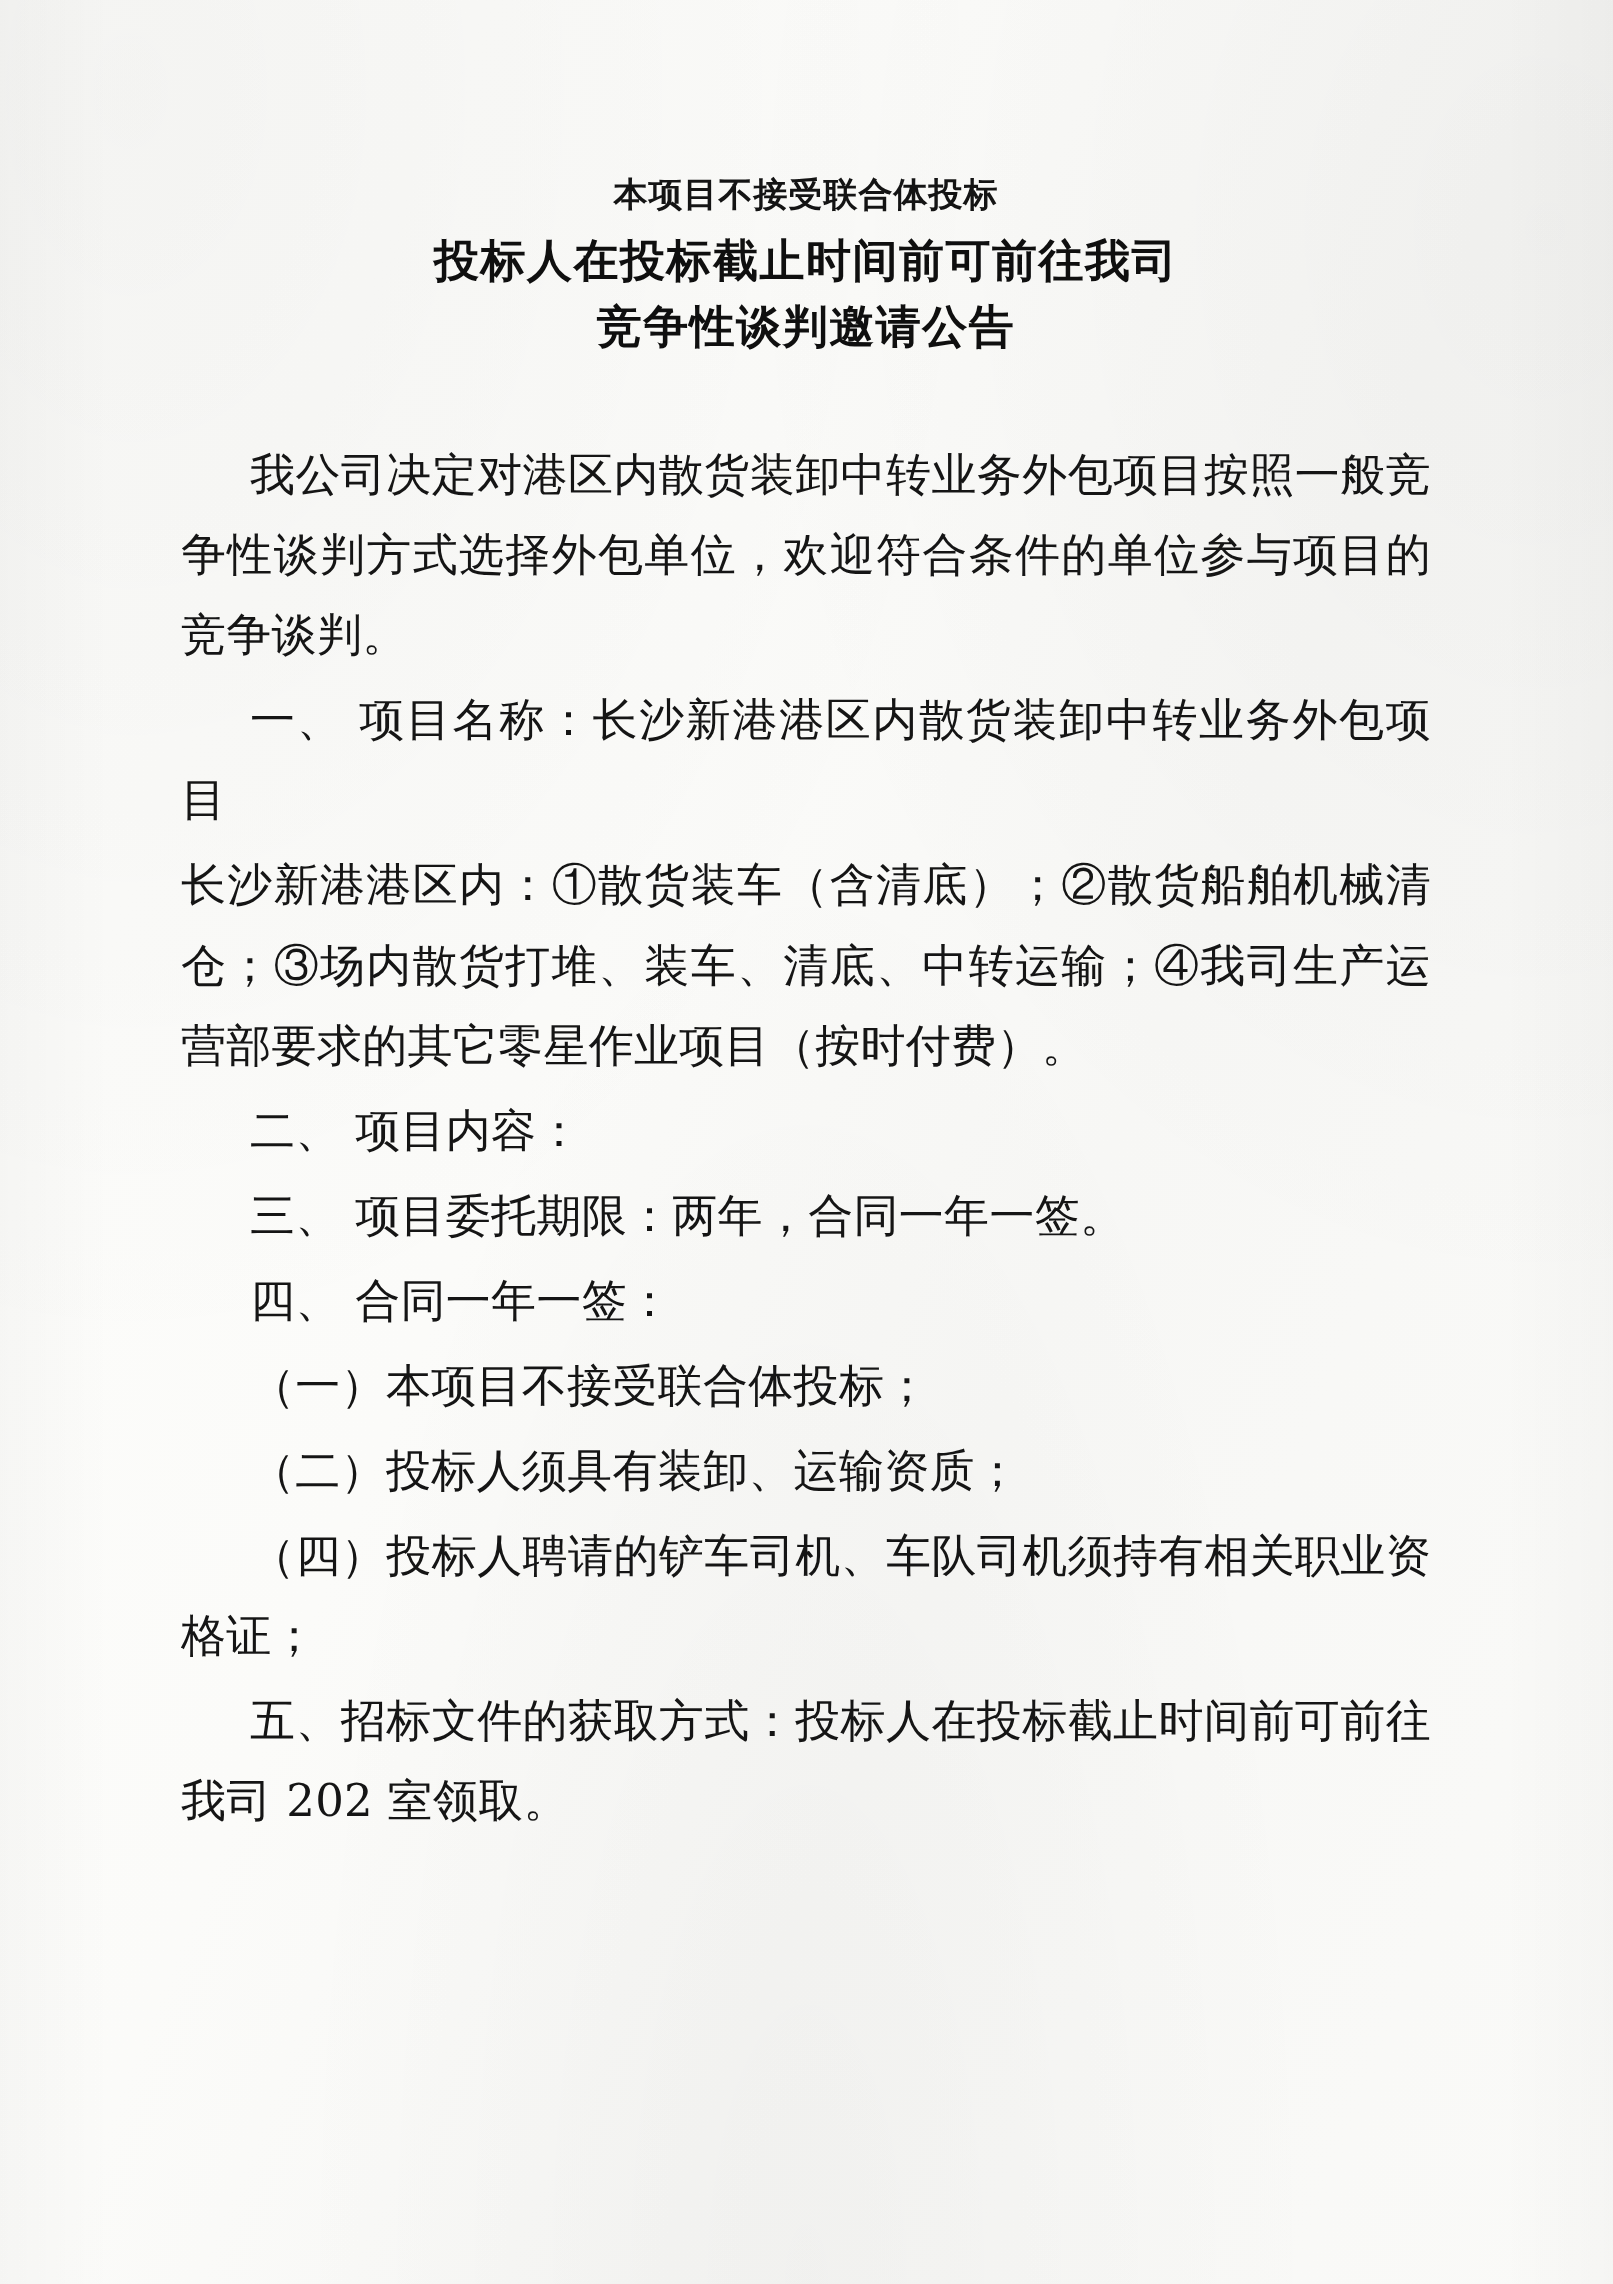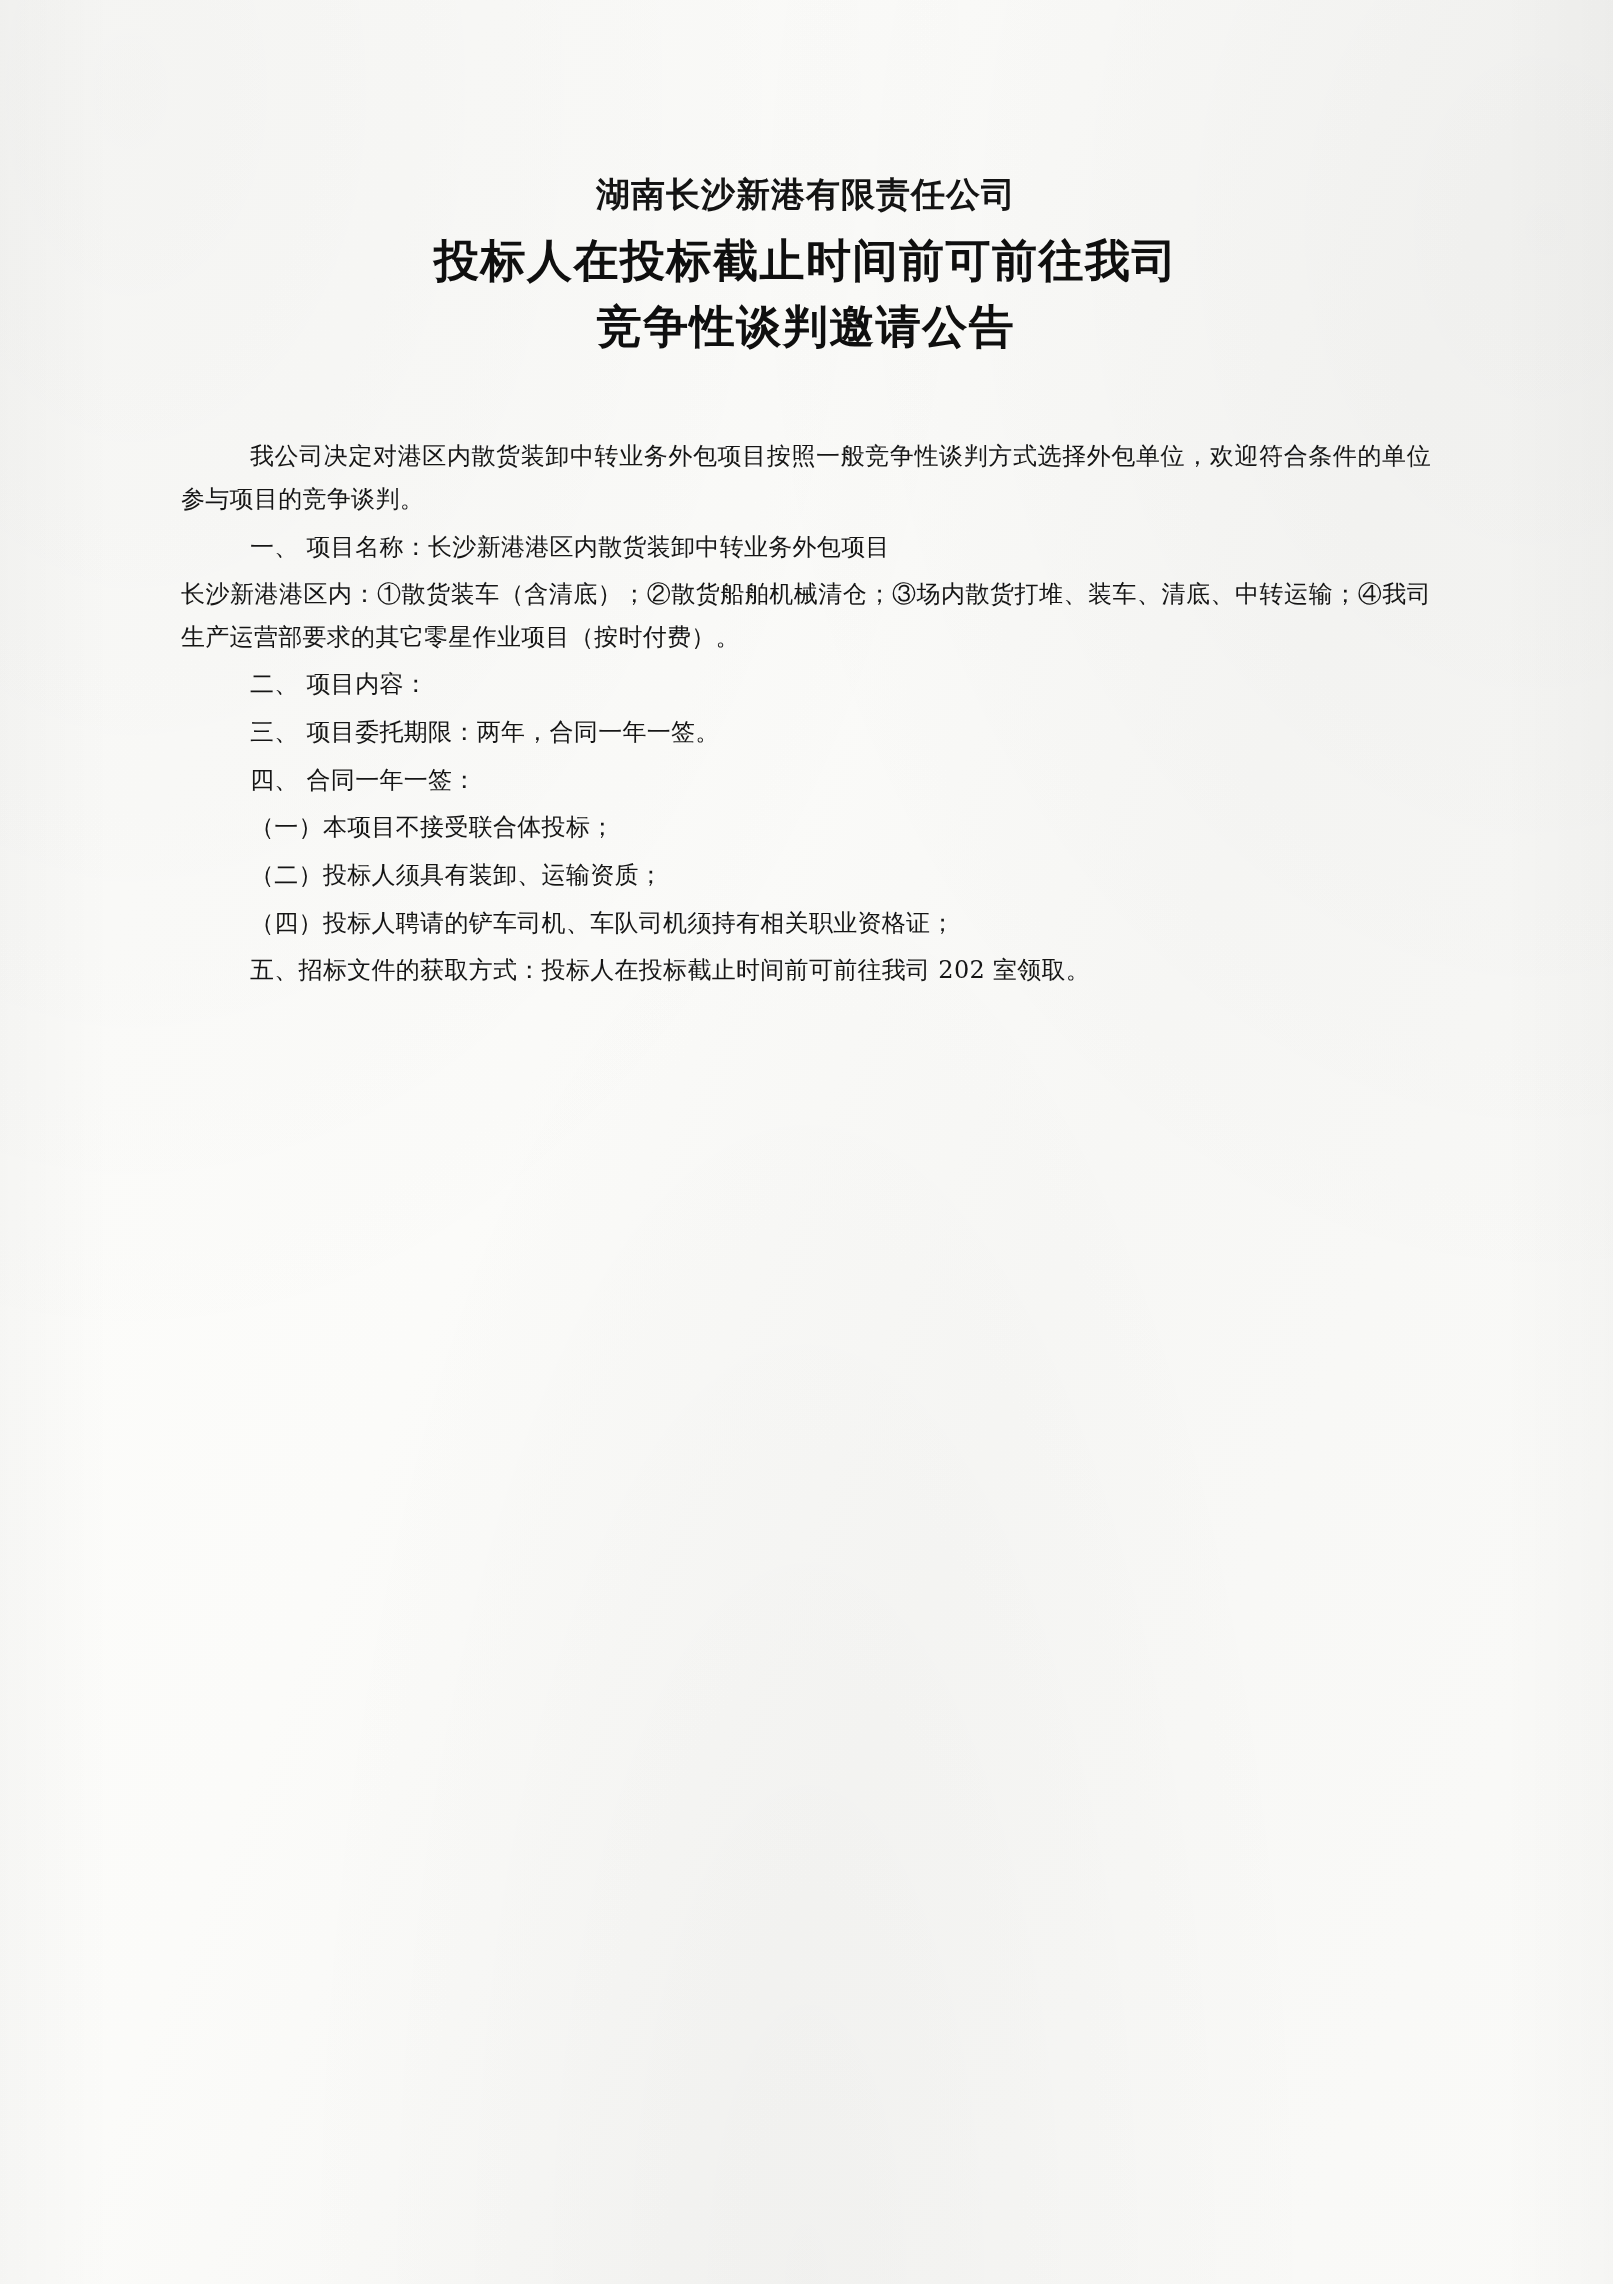--- a/index.html
+++ b/index.html
@@ -65,21 +65,21 @@
     letter-spacing: 1.5px;
     color: #0f0f0f;
     line-height: 1.45;
     margin-top: 1px;
   }
   .body-block {
     margin-top: 76px;
   }
   p.para {
     font-family: "DejaVu Serif", serif;
-    font-size: 24px;
+    font-size: 45px;
     line-height: 1.78;
     color: #151515;
     margin: 0 0 4.9px 0;
     text-align: justify;
     text-justify: inter-ideograph;
     letter-spacing: 0.3px;
   }
   p.indent {
     text-indent: 69px;
   }
@@ -89,21 +89,21 @@
 </style>
 </head>
 <body>
 
 <div class="page">
   <div class="paper-shade"></div>
 
   <div class="content">
 
     <div class="title-block">
-      <div class="org-name">湖南长沙新港有限责任公司</div>
+      <div class="org-name">本项目不接受联合体投标</div>
       <div class="doc-title">投标人在投标截止时间前可前往我司</div>
       <div class="doc-title-line2">竞争性谈判邀请公告</div>
     </div>
 
     <div class="body-block">
       <p class="para indent">我公司决定对港区内散货装卸中转业务外包项目按照一般竞争性谈判方式选择外包单位，欢迎符合条件的单位参与项目的竞争谈判。</p>
       <p class="para indent">一、 项目名称：长沙新港港区内散货装卸中转业务外包项目</p>
       <p class="para noindent">长沙新港港区内：①散货装车（含清底）；②散货船舶机械清仓；③场内散货打堆、装车、清底、中转运输；④我司生产运营部要求的其它零星作业项目（按时付费）。</p>
       <p class="para indent">二、 项目内容：</p>
       <p class="para indent">三、 项目委托期限：两年，合同一年一签。</p>

